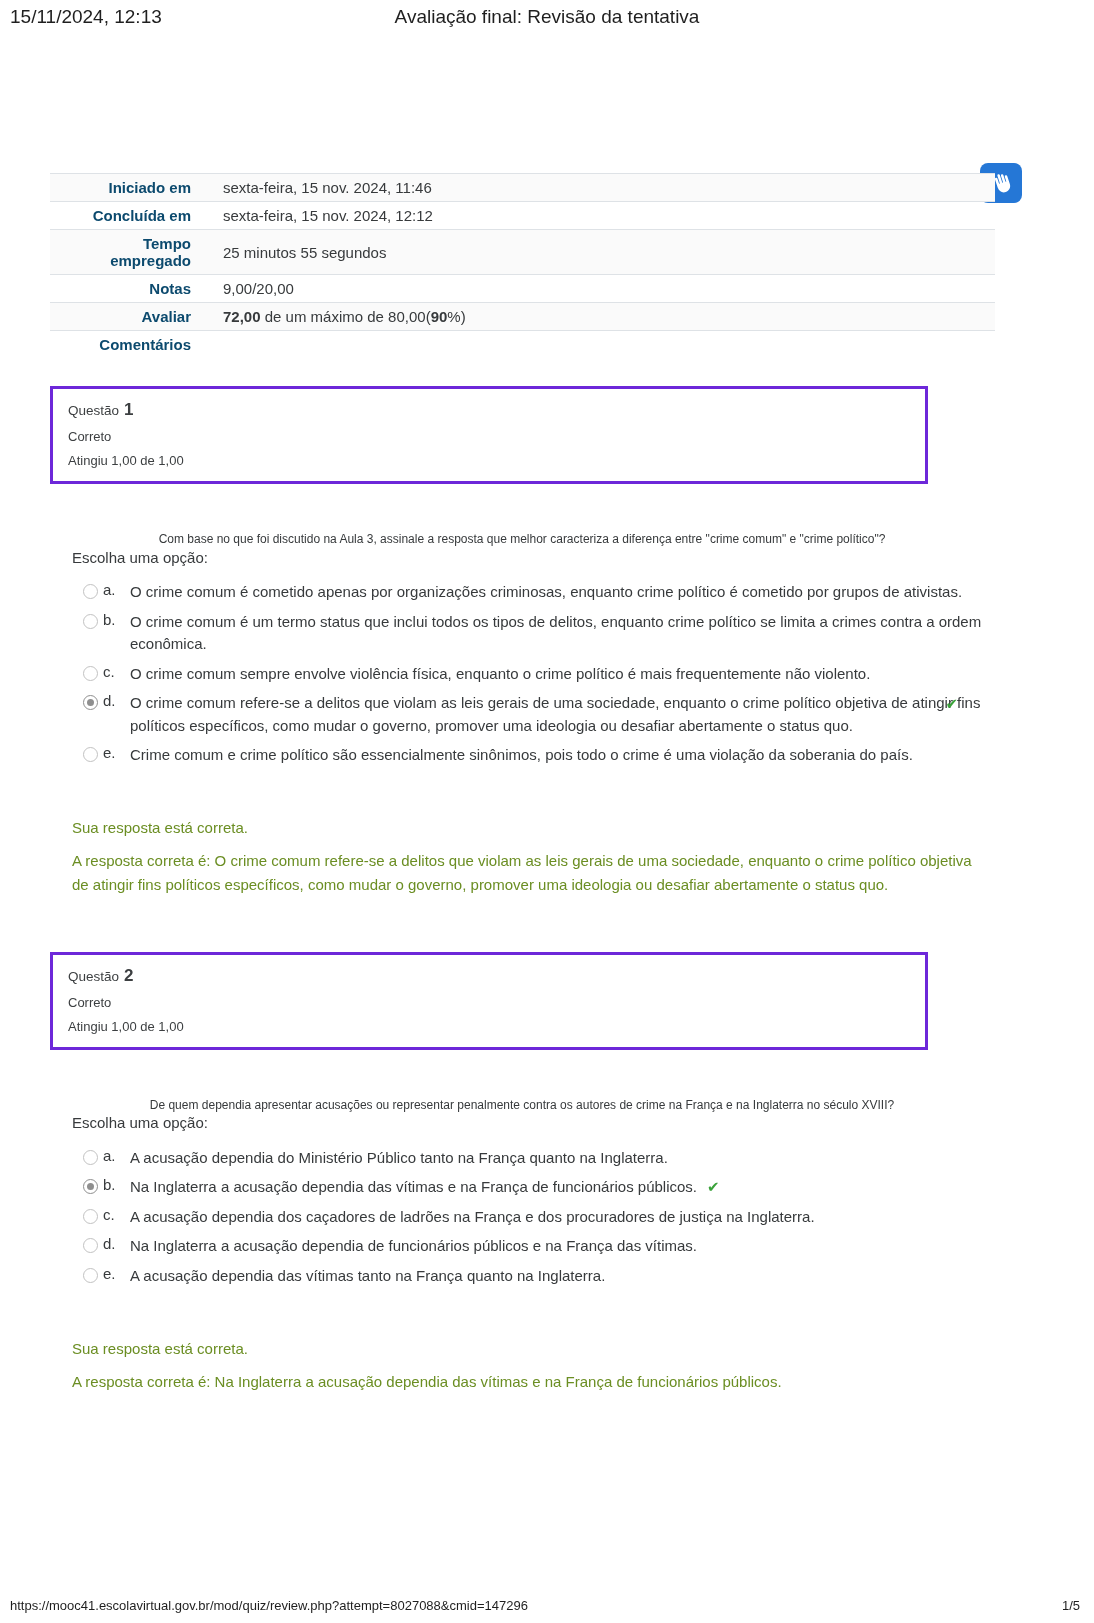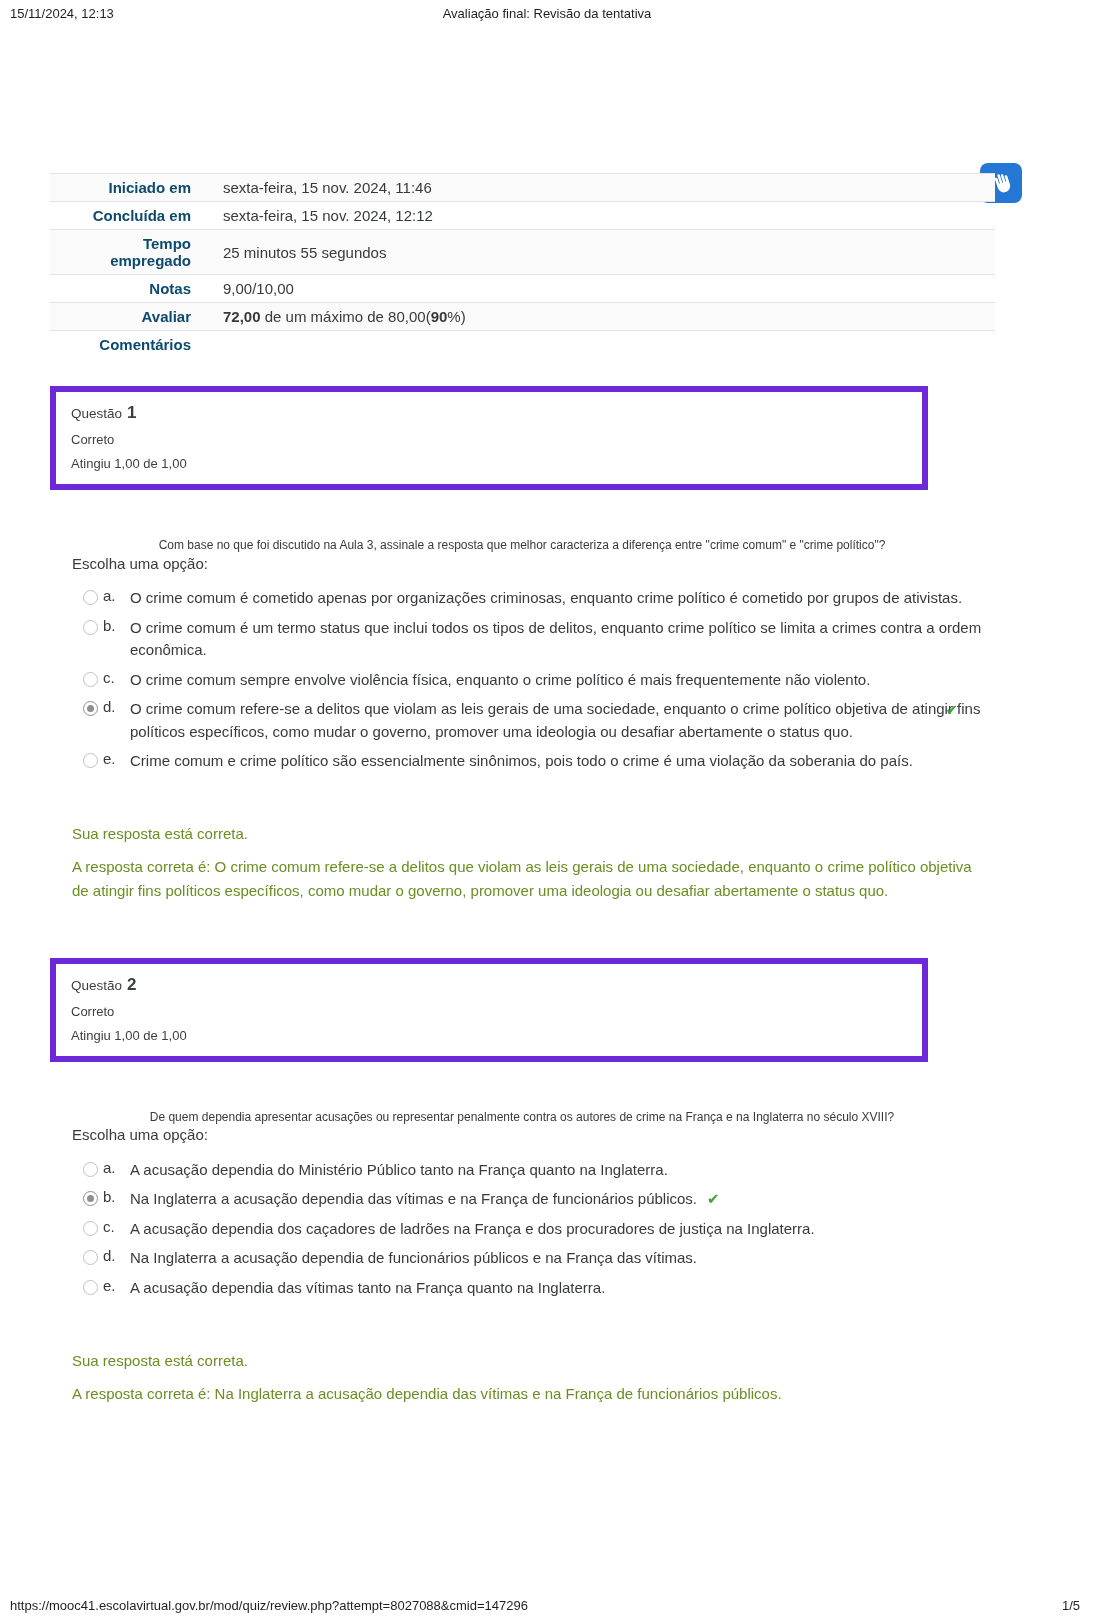--- a/index.html
+++ b/index.html
@@ -5,21 +5,21 @@
   * { margin:0; padding:0; box-sizing:border-box; }
   html,body { background:#ffffff; }
   body {
     width:1094px; height:1623px; position:relative; overflow:hidden;
     font-family:"Liberation Sans","DejaVu Sans",sans-serif;
     color:#373a3c; font-size:15px;
   }
 
   
   .print-header { position:absolute; top:6px; left:0; width:100%; height:18px;
-    font-size:13px; color:#1f1f1f; }
+    font-size:19px; color:#1f1f1f; }
   .ph-date { position:absolute; left:10px; top:0; }
   .ph-title { position:absolute; left:0; top:0; width:100%; text-align:center; }
   .print-footer { position:absolute; bottom:10px; left:0; width:100%; height:17px;
     font-size:13px; color:#1f1f1f; }
   .pf-url { position:absolute; left:10px; bottom:0; }
   .pf-page { position:absolute; right:14px; bottom:0; }
 
   
   .vlibras {
     position:absolute; top:163px; right:72px; width:42px; height:40px;
@@ -37,21 +37,21 @@
   table.summary tr:nth-child(odd) td, table.summary tr:nth-child(odd) th { background:#fafafa; }
   table.summary th {
     width:157px; text-align:right; vertical-align:top; font-weight:bold;
     color:#0c4a6e; padding:5px 16px 5px 8px; font-size:15px;
   }
   table.summary td { padding:5px 10px 5px 16px; font-size:15px; }
   .bold { font-weight:bold; }
 
   
   .q-info {
-    border:6px solid #6d28d9; background:#ffffff; width:878px;
+    border:3px solid #6d28d9; background:#ffffff; width:878px;
     padding:11px 15px 13px 15px; margin-top:28px;
   }
   .q-no-line { font-size:13.5px; color:#3c3f41; }
   .q-no-line .q-number { font-size:17px; font-weight:bold; margin-left:5px; }
   .q-state { font-size:13px; color:#3c3f41; margin-top:9px; }
   .q-grade { font-size:13px; color:#3c3f41; margin-top:9px; }
 
   
   .q-content { padding-left:22px; margin-top:46px; }
   .q-text { font-size:12px; line-height:1.55; max-width:900px;text-align:center; }
@@ -105,21 +105,21 @@
       <tr>
         <th>Concluída em</th>
         <td>sexta-feira, 15 nov. 2024, 12:12</td>
       </tr>
       <tr>
         <th>Tempo empregado</th>
         <td>25 minutos 55 segundos</td>
       </tr>
       <tr>
         <th>Notas</th>
-        <td>9,00/10,00</td>
+        <td>9,00/20,00</td>
       </tr>
       <tr>
         <th>Avaliar</th>
         <td>
           <span class="bold">72,00</span><span> de um máximo de 80,00(</span><span class="bold">90</span><span>%)</span>
         </td>
       </tr>
       <tr>
         <th>Comentários</th>
         <td></td>

